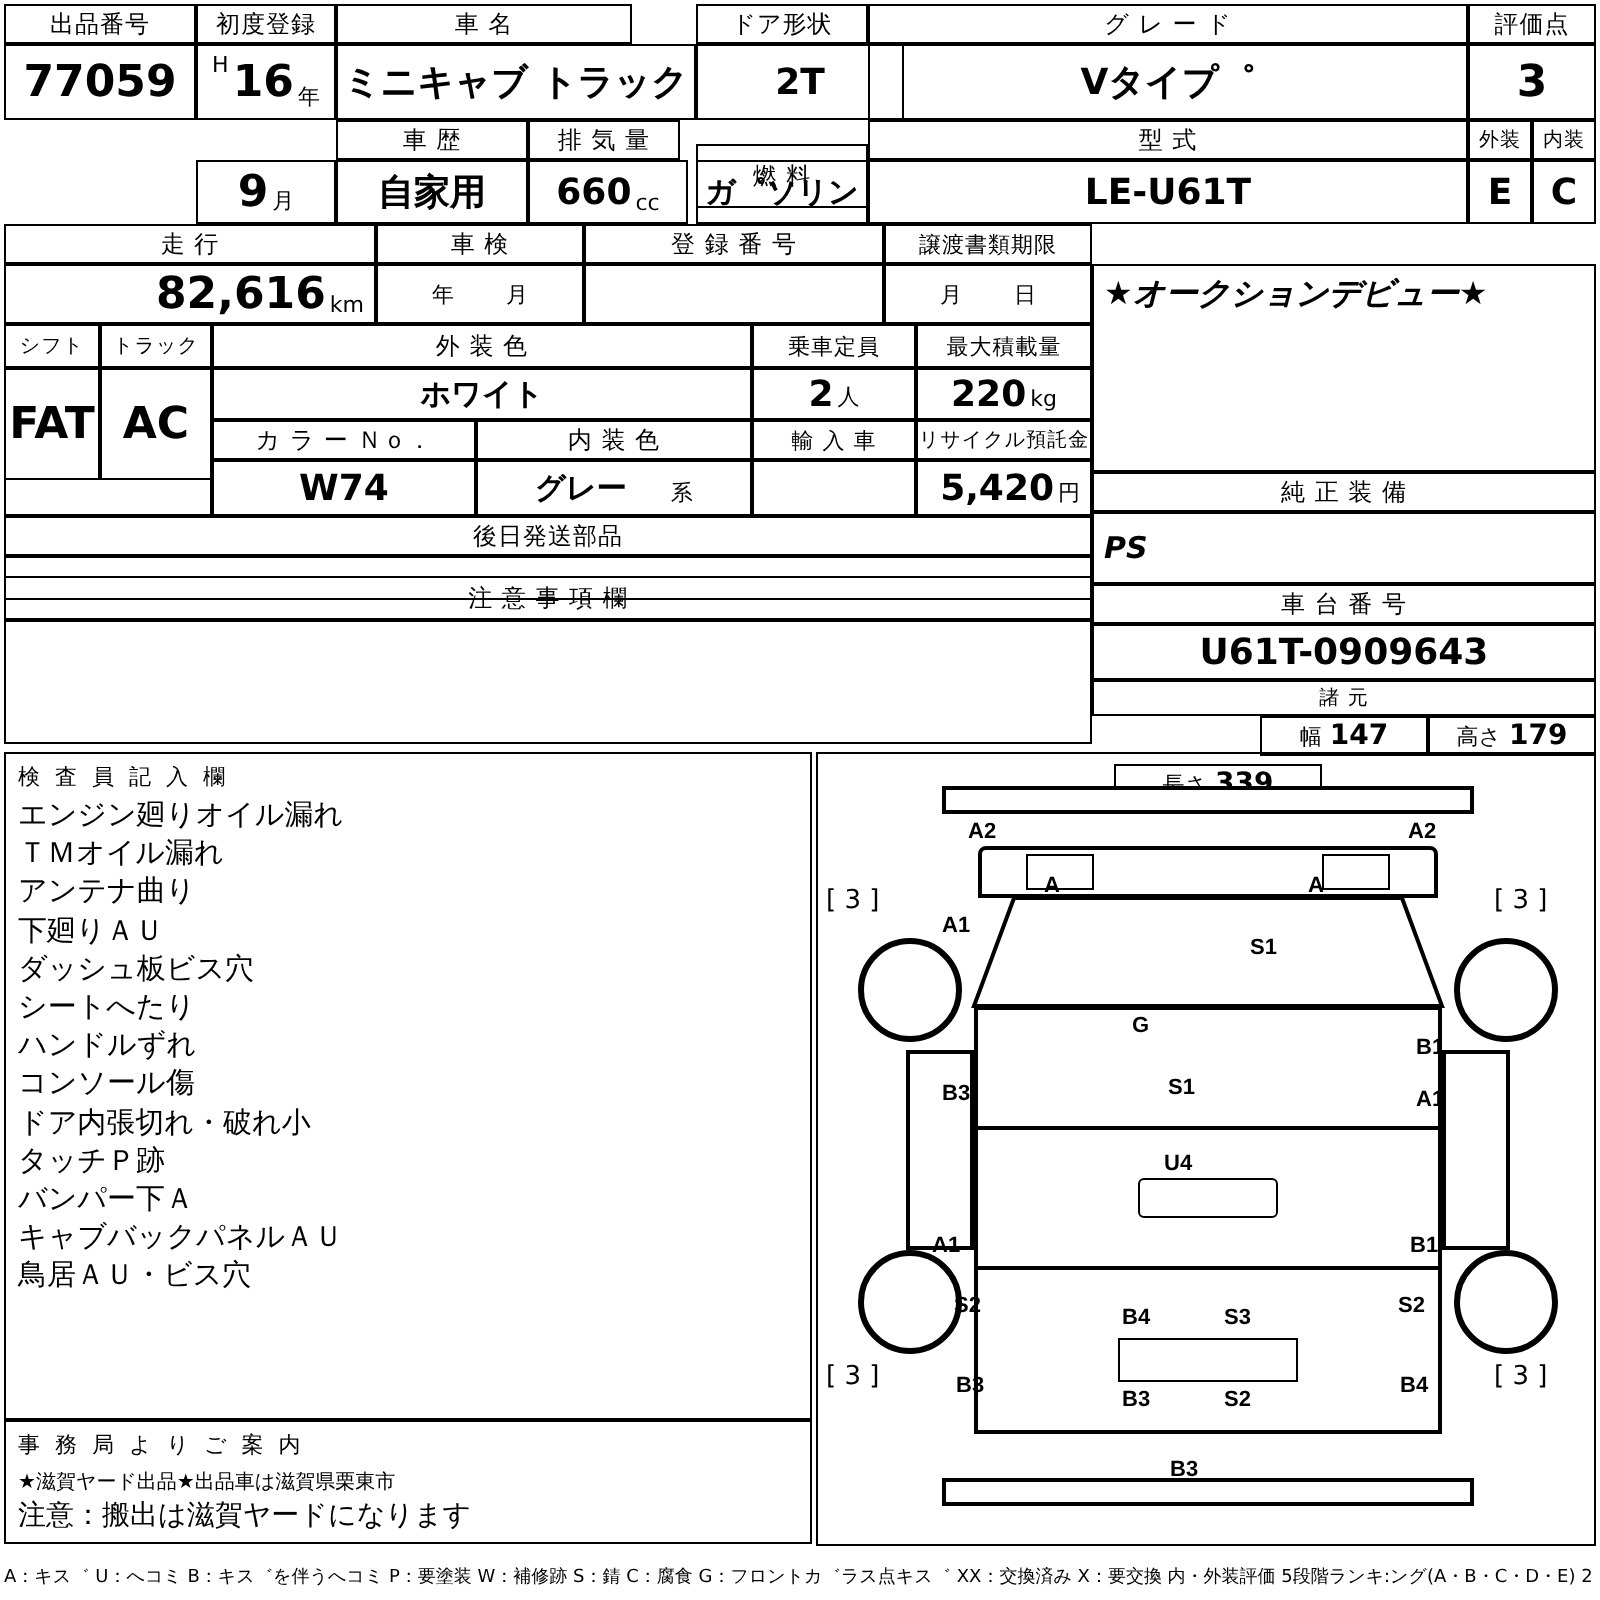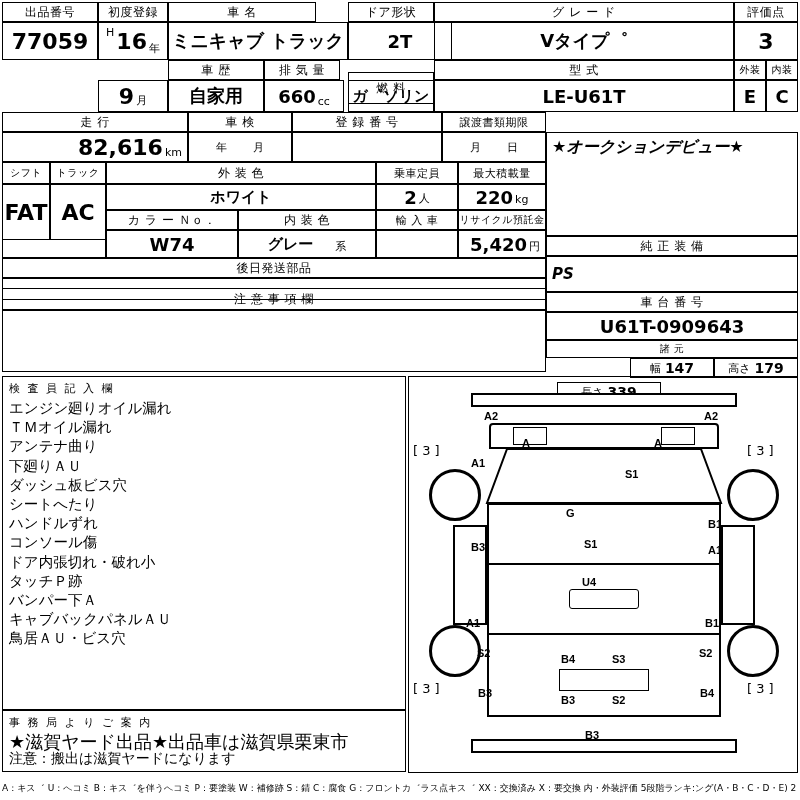--- a/index.html
+++ b/index.html
@@ -286,21 +286,21 @@
         <div class="insp-line">タッチＰ跡</div>
         <div class="insp-line">バンパー下Ａ</div>
         <div class="insp-line">キャブバックパネルＡＵ</div>
         <div class="insp-line">鳥居ＡＵ・ビス穴</div>
       </div>
   </div>
 
   <div class="listbox" style="left:2px;top:710px;width:404px;height:62px;">
     <div class="title">事 務 局 よ り ご 案 内</div>
     <div id="office-lines">
-        <div class="insp-line" style="font-size: 18px; line-height: 17px;">★滋賀ヤード出品★出品車は滋賀県栗東市</div>
+        <div class="insp-line" style="font-size: 10px; line-height: 17px;">★滋賀ヤード出品★出品車は滋賀県栗東市</div>
         <div class="insp-line" style="font-size: 14px; line-height: 17px;">注意：搬出は滋賀ヤードになります</div>
       </div>
   </div>
 
   <div class="footer-note" style="top:782px;width:796px;">A：キス゛ U：へコミ B：キス゛を伴うへコミ P：要塗装 W：補修跡 S：錆 C：腐食 G：フロントカ゛ラス点キス゛ XX：交換済み X：要交換 内・外装評価 5段階ランキ:ング(A・B・C・D・E) 2</div>
 
   <div class="diagram">
 
     <div class="rect" style="left:62px;top:16px;width:266px;height:14px;"></div>
 

